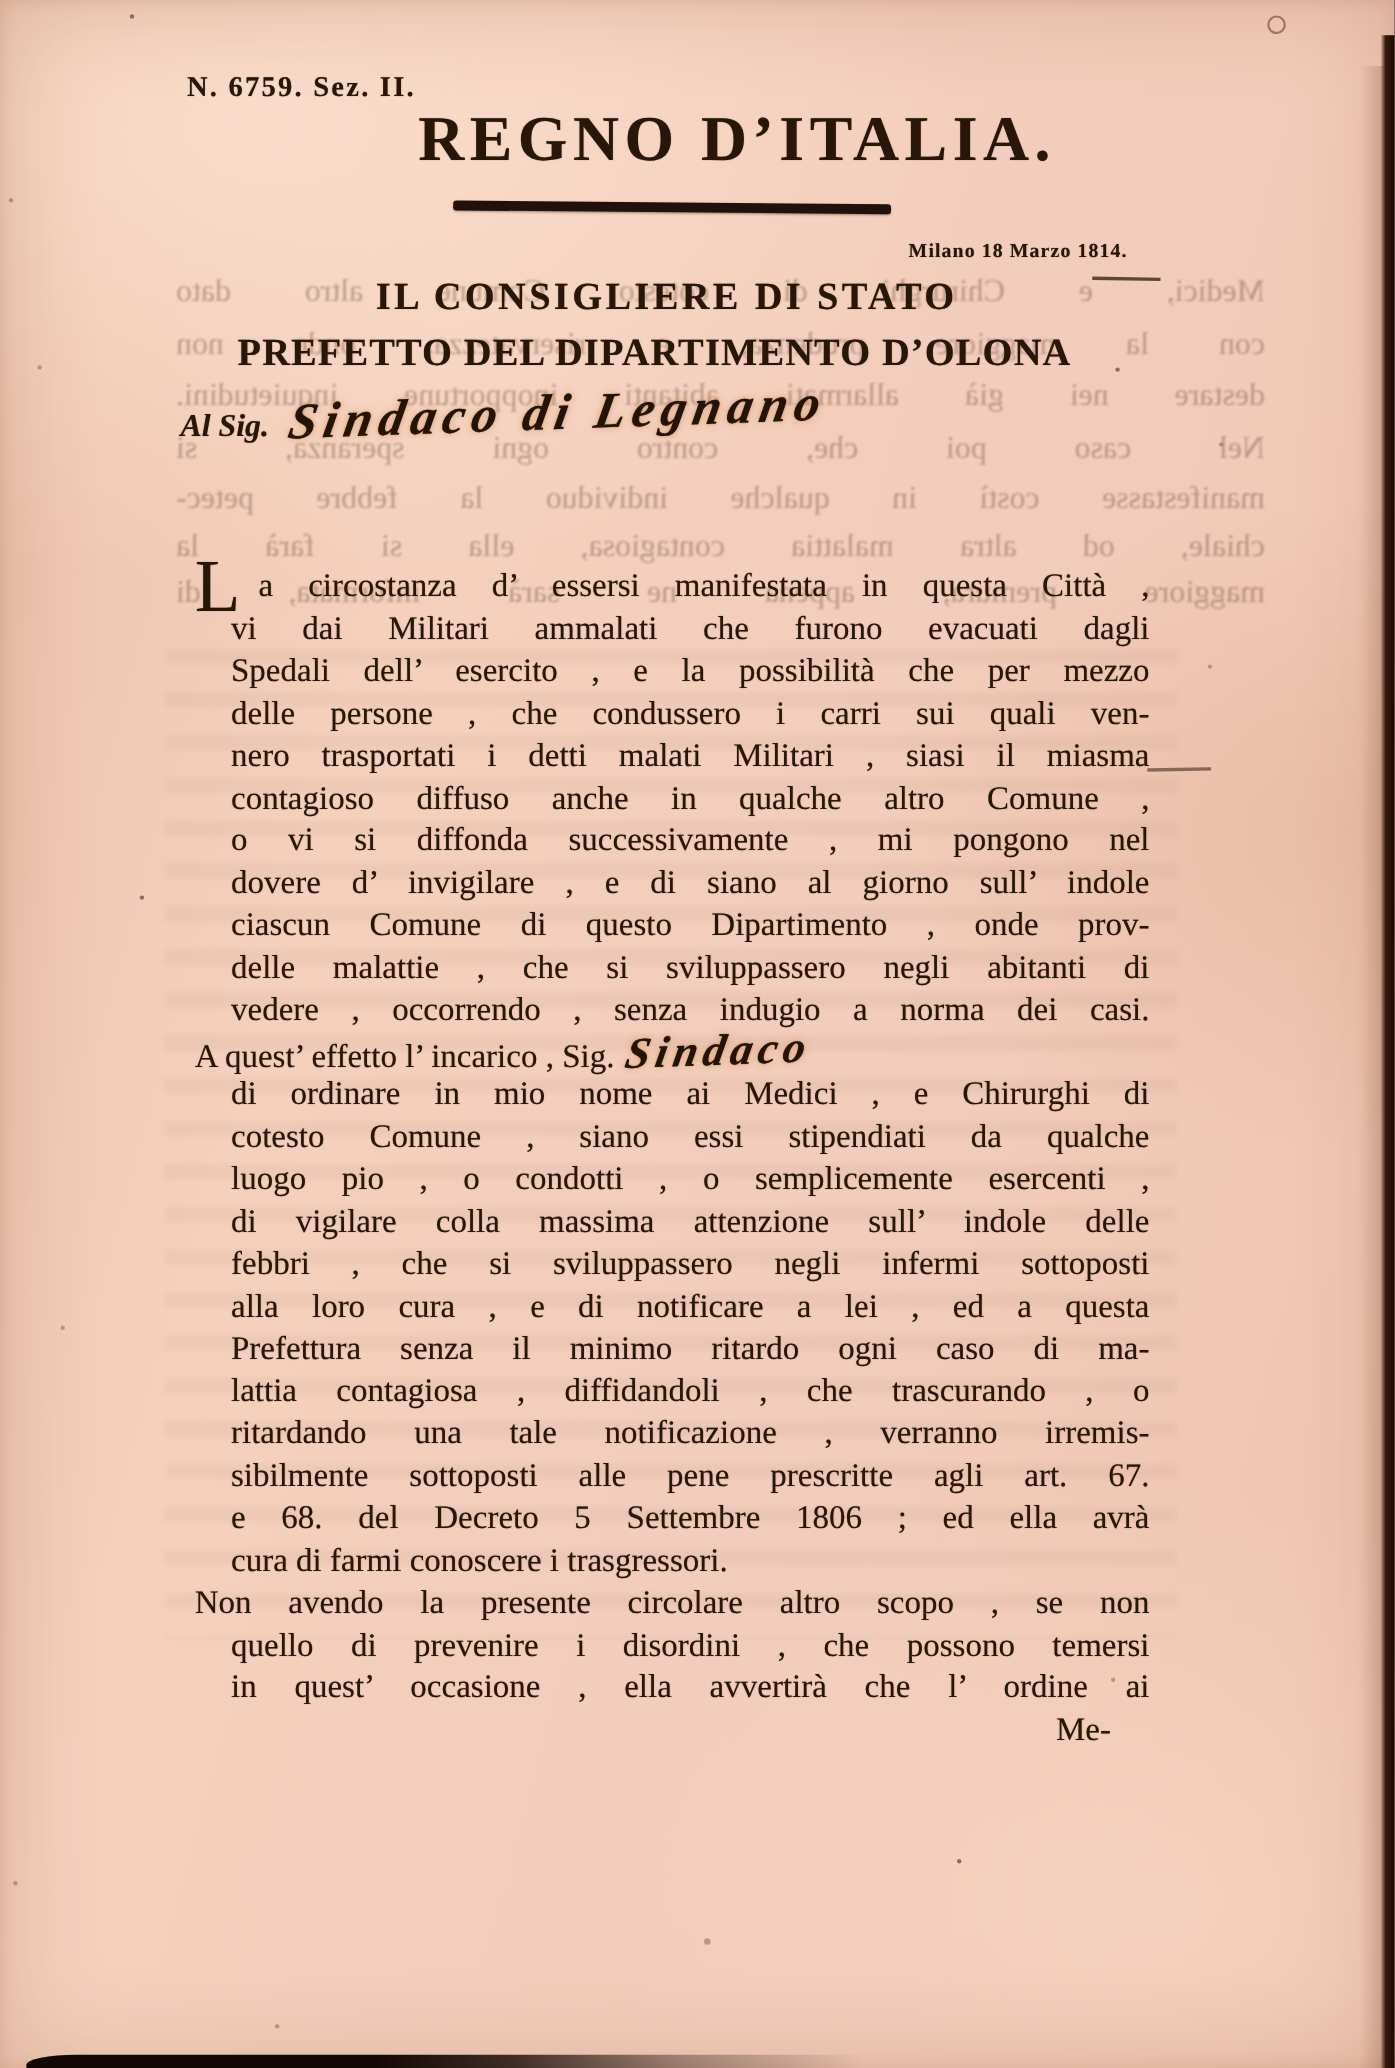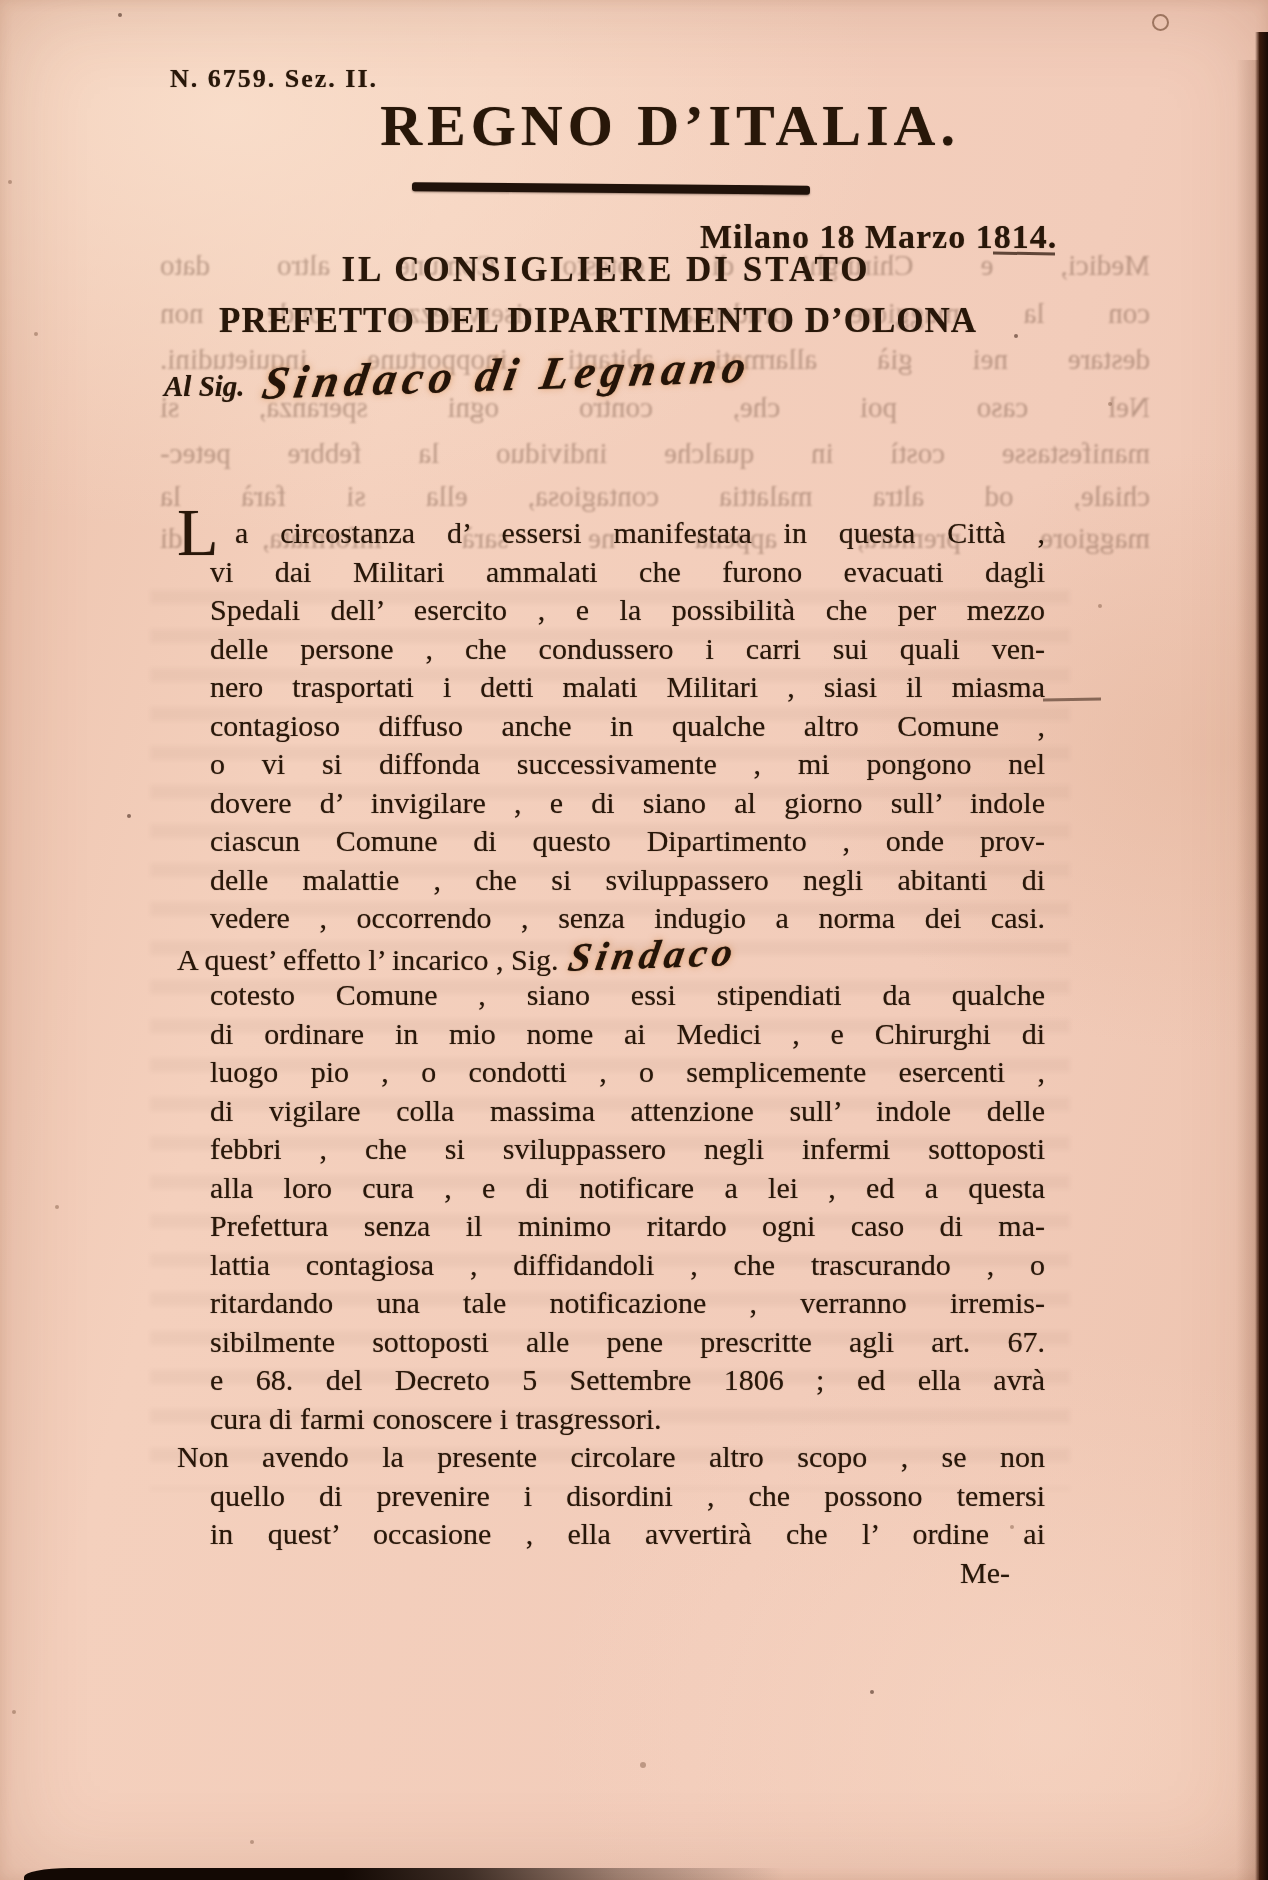--- a/index.html
+++ b/index.html
@@ -13,24 +13,24 @@
       linear-gradient(105deg, #ecc2ac 0%, #f4d0bd 28%, #f2ccba 66%, #edc3ae 100%);
     box-shadow: inset 0 0 90px rgba(130,62,30,.20), inset 0 0 14px rgba(130,62,30,.14);
     color:#2b1a10;
   }
   .abs{position:absolute;}
   .ink{color:#281709; text-shadow:0 0 1px rgba(40,23,9,.55);}
   
   #doc-number{left:170px; top:64px; font-size:26px; font-weight:700; letter-spacing:2px;}
   #title{left:230px; top:92px; width:730px; text-align:right; font-size:58px; font-weight:700; letter-spacing:5px; white-space:nowrap;}
   #title-rule{left:412px; top:184px; width:398px; height:9px; background:#20120a; border-radius:3px; transform:rotate(.5deg); box-shadow:0 1px 2px rgba(40,20,10,.4);}
-  #dateline{left:700px; top:218px; width:325px; text-align:right; font-size:34px; font-weight:700; letter-spacing:1px; white-space:nowrap;}
+  #dateline{left:700px; top:218px; width:325px; text-align:right; font-size:18px; font-weight:700; letter-spacing:1px; white-space:nowrap;}
   #date-underline{left:993px; top:252px; width:62px; height:3px; background:rgba(45,24,12,.75); transform:rotate(1deg);}
   #issuer1{left:300px; top:250px; width:612px; text-align:center; font-size:35px; font-weight:700; letter-spacing:3px; white-space:nowrap;}
-  #issuer2{left:219px; top:301px; width:802px; text-align:left; font-size:35px; font-weight:700; letter-spacing:1px; white-space:nowrap;}
+  #issuer2{left:194px; top:301px; width:802px; text-align:center; font-size:35px; font-weight:700; letter-spacing:1px; white-space:nowrap;}
   #addressee{left:164px; top:354px; font-size:29px; font-weight:700; font-style:italic; white-space:nowrap;}
   .hand{
     font-style:italic; font-weight:600; color:#241408;
     text-shadow:0 0 7px rgba(205,120,45,.55), 0 0 1px rgba(36,20,8,.8);
     transform:rotate(-2deg) skewX(-12deg); display:inline-block;
   }
   #addressee .hand{font-size:46px; letter-spacing:6px; margin-left:18px; position:relative; top:-6px;}
   .inline-hand{font-size:40px; letter-spacing:5px; margin-left:10px; position:relative; top:-2px;}
   
   #body-block{left:177px; top:514px; width:868px;}
@@ -96,22 +96,22 @@
     <div class="ln j">Spedali dell’ esercito , e la possibilità che per mezzo</div>
     <div class="ln j">delle persone , che condussero i carri sui quali ven-</div>
     <div class="ln j">nero trasportati i detti malati Militari , siasi il miasma</div>
     <div class="ln j">contagioso diffuso anche in qualche altro Comune ,</div>
     <div class="ln j">o vi si diffonda successivamente , mi pongono nel</div>
     <div class="ln j">dovere d’ invigilare , e di siano al giorno sull’ indole</div>
     <div class="ln j">ciascun Comune di questo Dipartimento , onde prov-</div>
     <div class="ln j">delle malattie , che si sviluppassero negli abitanti di</div>
     <div class="ln j">vedere , occorrendo , senza indugio a norma dei casi.</div>
     <div class="ln out"><span>A quest’ effetto l’ incarico , Sig.</span><span class="hand inline-hand">Sindaco</span></div>
+    <div class="ln j">di ordinare in mio nome ai Medici , e Chirurghi di</div>
     <div class="ln j">cotesto Comune , siano essi stipendiati da qualche</div>
-    <div class="ln j">di ordinare in mio nome ai Medici , e Chirurghi di</div>
     <div class="ln j">luogo pio , o condotti , o semplicemente esercenti ,</div>
     <div class="ln j">di vigilare colla massima attenzione sull’ indole delle</div>
     <div class="ln j">febbri , che si sviluppassero negli infermi sottoposti</div>
     <div class="ln j">alla loro cura , e di notificare a lei , ed a questa</div>
     <div class="ln j">Prefettura senza il minimo ritardo ogni caso di ma-</div>
     <div class="ln j">lattia contagiosa , diffidandoli , che trascurando , o</div>
     <div class="ln j">ritardando una tale notificazione , verranno irremis-</div>
     <div class="ln j">sibilmente sottoposti alle pene prescritte agli art. 67.</div>
     <div class="ln j">e 68. del Decreto 5 Settembre 1806 ; ed ella avrà</div>
     <div class="ln">cura di farmi conoscere i trasgressori.</div>

